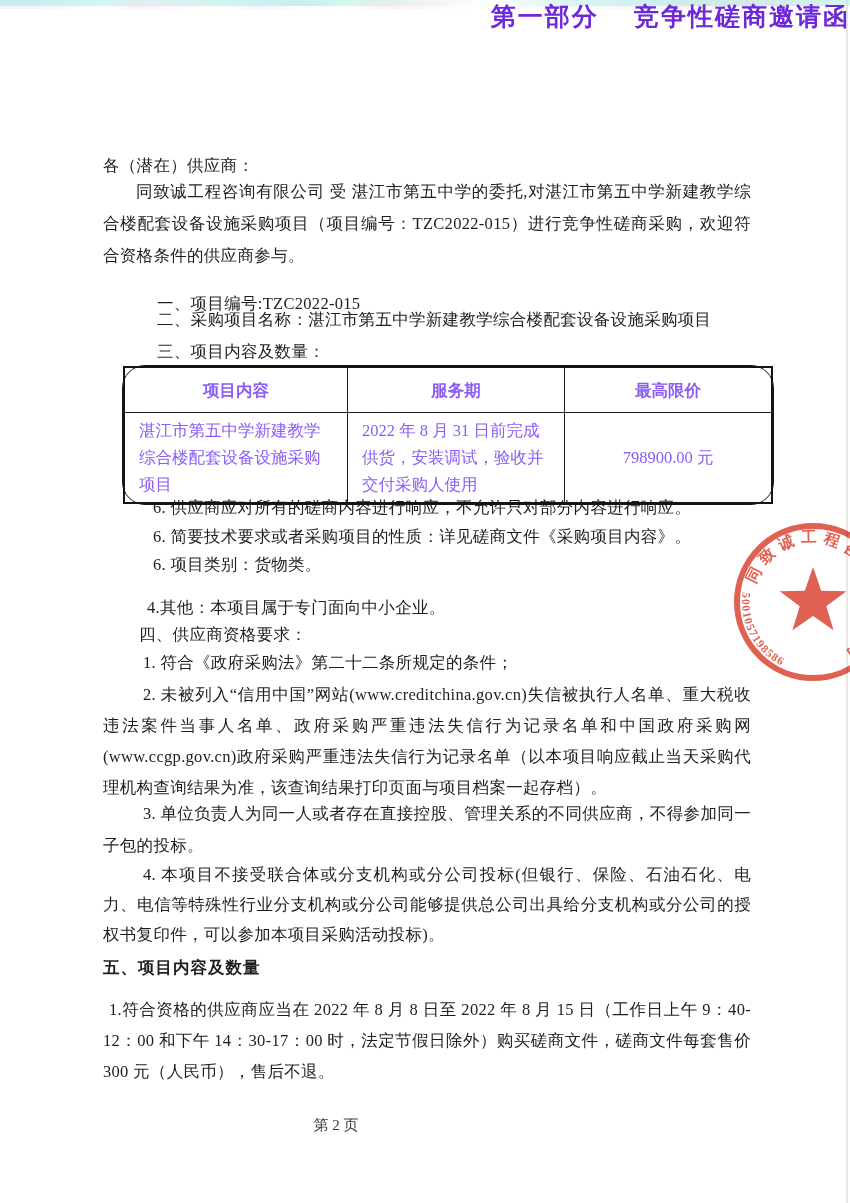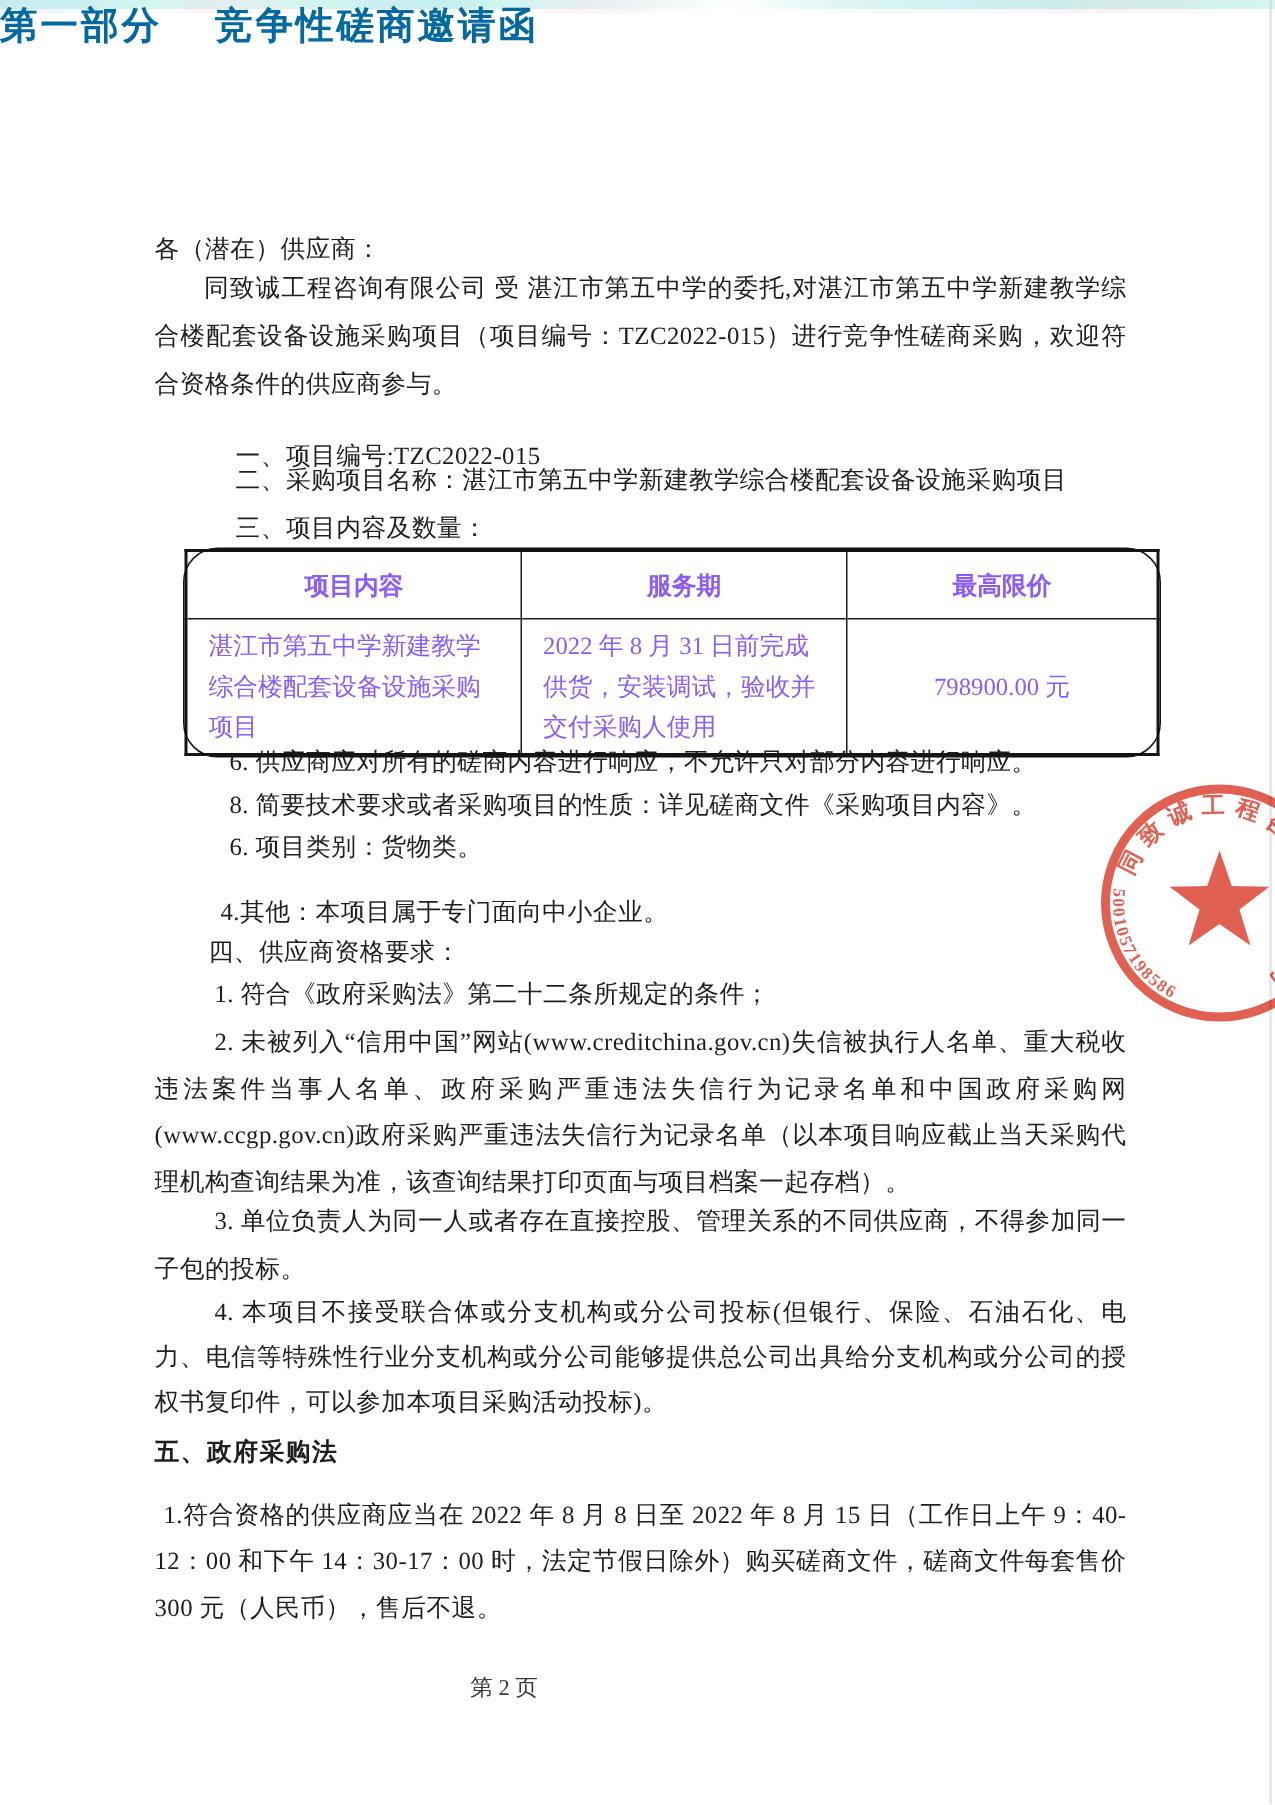--- a/index.html
+++ b/index.html
@@ -30,23 +30,23 @@
       rgba(244,206,226,.30) 46%, rgba(255,255,255,0) 56%,
       rgba(222,232,252,.30) 74%, rgba(244,210,230,.28) 88%,
       rgba(255,255,255,0) 100%);
   }
   .edge-line {
     position: absolute; right: 2px; top: 0; width: 2px; height: 100%;
     background: #d6d6d2; opacity: .55;
   }
   .title {
     position: absolute; left: 0; top: 95; width: 100%;
-    margin: 0; text-align: left;
+    margin: 0; text-align: right;
     font-size: 25px; font-weight: bold; letter-spacing: 2px;
-    color: #0369a1;
+    color: #6d28d9;
   }
   .content {
     position: absolute; left: 103px; top: 0; width: 648px;
     font-size: 16.5px; line-height: 32px; letter-spacing: .3px;
   }
   .content p { position: absolute; margin: 0; width: 648px; }
   .just { text-align: justify; text-justify: inter-character; }
   .salutation { top: 150px; }
   .intro { top: 176px; text-indent: 2em; }
   .sec-num { padding-left: 54px; }
@@ -109,31 +109,31 @@
   <h1 class="title">第一部分　 竞争性磋商邀请函</h1>
 
   <div class="content">
     <p class="salutation">各（潜在）供应商：</p>
     <p class="intro just">同致诚工程咨询有限公司 受 湛江市第五中学的委托,对湛江市第五中学新建教学综合楼配套设备设施采购项目（项目编号：TZC2022-015）进行竞争性磋商采购，欢迎符合资格条件的供应商参与。</p>
     <p class="s1 sec-num">一、项目编号:TZC2022-015</p>
     <p class="s2 sec-num">二、采购项目名称：湛江市第五中学新建教学综合楼配套设备设施采购项目</p>
     <p class="s3 sec-num">三、项目内容及数量：</p>
 
     <p class="n1 note">6. 供应商应对所有的磋商内容进行响应，不允许只对部分内容进行响应。</p>
-    <p class="n2 note">8. 简要技术要求或者采购项目的性质：详见磋商文件《采购项目内容》。</p>
+    <p class="n2 note">6. 简要技术要求或者采购项目的性质：详见磋商文件《采购项目内容》。</p>
     <p class="n3 note">6. 项目类别：货物类。</p>
     <p class="n4">4.其他：本项目属于专门面向中小企业。</p>
 
     <p class="s4h">四、供应商资格要求：</p>
     <p class="q1">1. 符合《政府采购法》第二十二条所规定的条件；</p>
     <p class="q2 just">2. 未被列入“信用中国”网站(www.creditchina.gov.cn)失信被执行人名单、重大税收违法案件当事人名单、政府采购严重违法失信行为记录名单和中国政府采购网(www.ccgp.gov.cn)政府采购严重违法失信行为记录名单（以本项目响应截止当天采购代理机构查询结果为准，该查询结果打印页面与项目档案一起存档）。</p>
     <p class="q3 just">3. 单位负责人为同一人或者存在直接控股、管理关系的不同供应商，不得参加同一子包的投标。</p>
     <p class="q4 just">4. 本项目不接受联合体或分支机构或分公司投标(但银行、保险、石油石化、电力、电信等特殊性行业分支机构或分公司能够提供总公司出具给分支机构或分公司的授权书复印件，可以参加本项目采购活动投标)。</p>
 
-    <p class="s5h">五、政府采购法</p>
+    <p class="s5h">五、项目内容及数量</p>
     <p class="p5 just">1.符合资格的供应商应当在 2022 年 8 月 8 日至 2022 年 8 月 15 日（工作日上午 9：40-12：00 和下午 14：30-17：00 时，法定节假日除外）购买磋商文件，磋商文件每套售价 300 元（人民币），售后不退。</p>
   </div>
 
   <table class="proc-table">
     <tbody>
       <tr class="hdr">
         <td class="col1">项目内容</td>
         <td class="col2">服务期</td>
         <td class="col3">最高限价</td>
       </tr>

